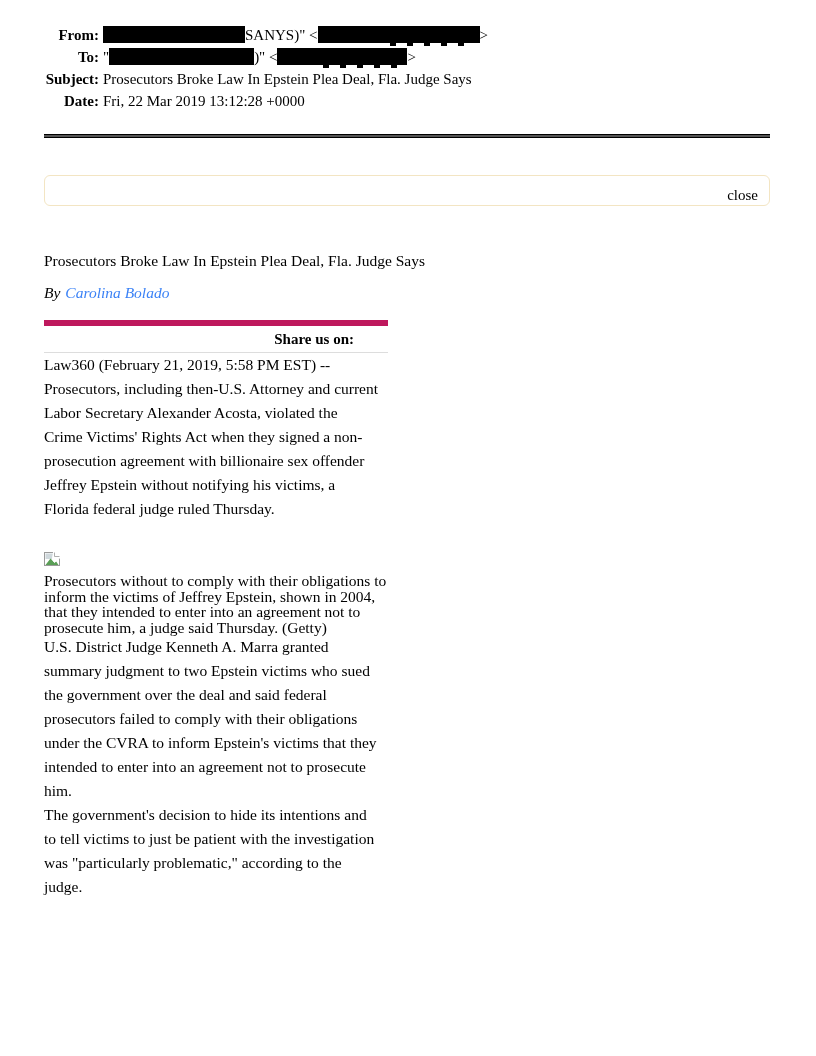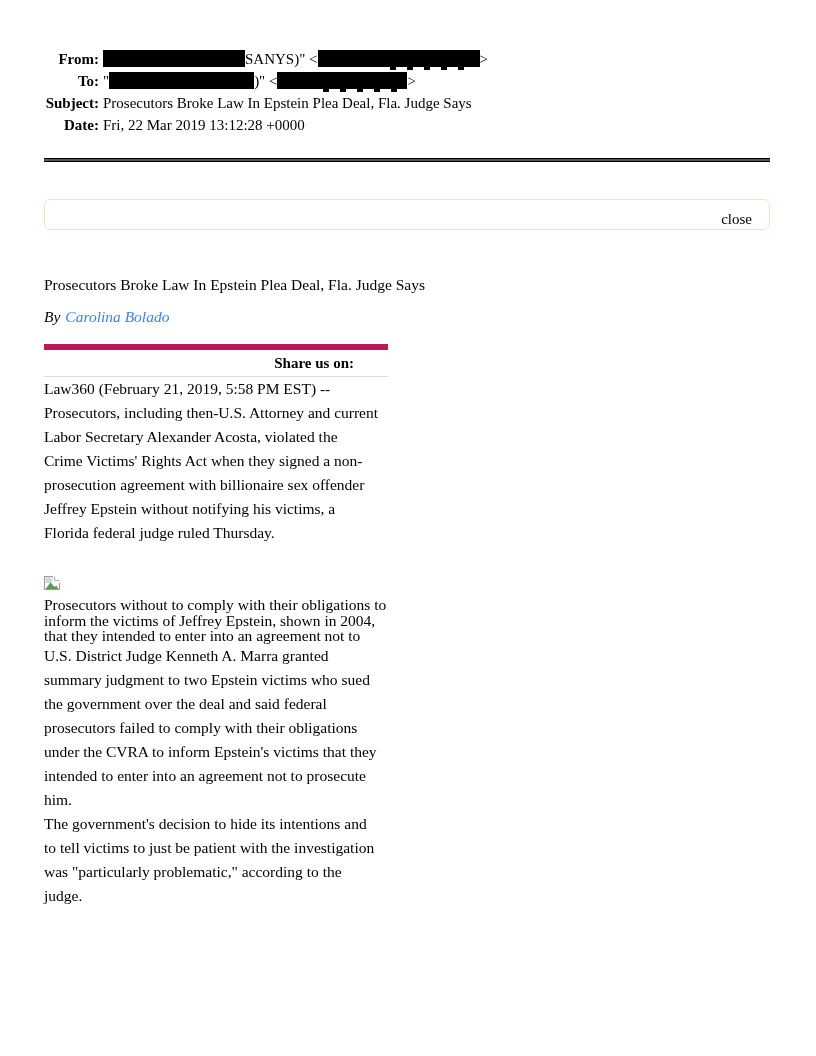--- a/index.html
+++ b/index.html
@@ -5,21 +5,21 @@
   * { margin:0; padding:0; box-sizing:border-box; }
   html,body { background:#ffffff; }
   body {
     width:816px; height:1056px; overflow:hidden;
     font-family:"Liberation Serif", serif;
     color:#000;
   }
   .page { position:relative; width:816px; height:1056px; }
 
   
-  .email-header { padding-top:48px; font-size:15px; }
+  .email-header { padding-top:24px; font-size:15px; }
   .hrow { display:flex; line-height:22px; }
   .hlabel {
     width:99px; text-align:right; font-weight:bold; flex:0 0 99px;
   }
   .hvalue { padding-left:4px; white-space:nowrap; }
 
   .redact {
     display:inline-block; height:17px; background:#000;
     vertical-align:-3px; position:relative;
   }
@@ -39,21 +39,21 @@
     margin:22px 46px 0 44px; height:4px;
     background:linear-gradient(#000 0 30%, #555 30% 70%, #000 70% 100%);
   }
 
   
   .notice-box {
     position:relative; margin:37px 46px 0 44px; height:31px;
     border:1px solid #f3e5c3; border-radius:6px; background:#fff;
   }
   .close-link {
-    position:absolute; right:17px; bottom:1px;
+    position:absolute; right:11px; bottom:1px;
     font-size:15px; color:#000; text-decoration:none; cursor:pointer;
   }
 
   
   .article { margin-left:44px; }
   .article-title { margin-top:45px; font-size:15.5px; line-height:19px; }
   .byline { margin-top:14px; font-size:15.5px; line-height:18px; font-style:italic; }
   .byline .by { margin-right:5px; }
   .byline a { color:#3b82f6; text-decoration:none; cursor:pointer; }
 
@@ -134,20 +134,21 @@
           <rect x="1.5" y="1.5" width="13" height="5.5" fill="#cfd8dc"></rect>
           <path d="M1.5 13 L6.5 6.5 L10 10 L11.5 8.5 L14.5 13 Z" fill="#5a9e56"></path>
           <path d="M9 0 L17 0 L17 8 L15 6 L10.5 10.5 L8 7.5 Z" fill="#ffffff"></path>
           <path d="M10 0.5 L15.5 6 L10.5 10.5 L8.5 7.5 Z" fill="none" stroke="#ffffff"></path>
           <path d="M10.5 0.5 L10.5 4.5 L15.5 4.5" fill="#ffffff" stroke="#9a9a9a" stroke-width="0.8"></path>
         </svg>
         <div class="caption">
           <span>Prosecutors without to comply with their obligations to</span>
           <span>inform the victims of Jeffrey Epstein, shown in 2004,</span>
           <span>that they intended to enter into an agreement not to</span>
+          <span>prosecute him, a judge said Thursday. (Getty)</span>
         </div>
       </div>
 
       <p class="para p2">
         <span>U.S. District Judge Kenneth A. Marra granted</span>
         <span>summary judgment to two Epstein victims who sued</span>
         <span>the government over the deal and said federal</span>
         <span>prosecutors failed to comply with their obligations</span>
         <span>under the CVRA to inform Epstein's victims that they</span>
         <span>intended to enter into an agreement not to prosecute</span>

